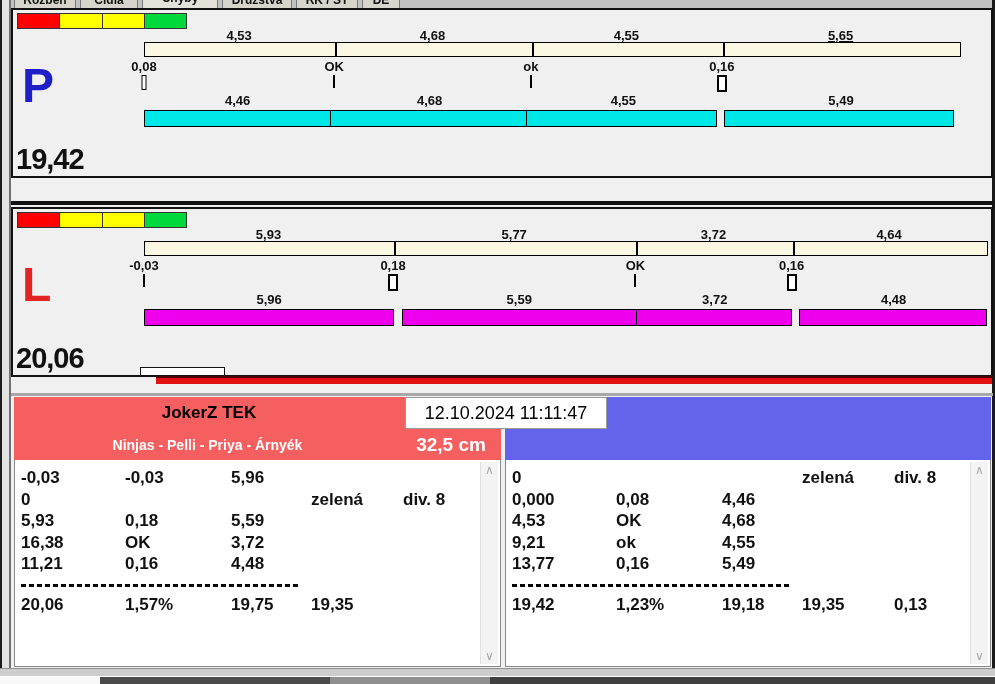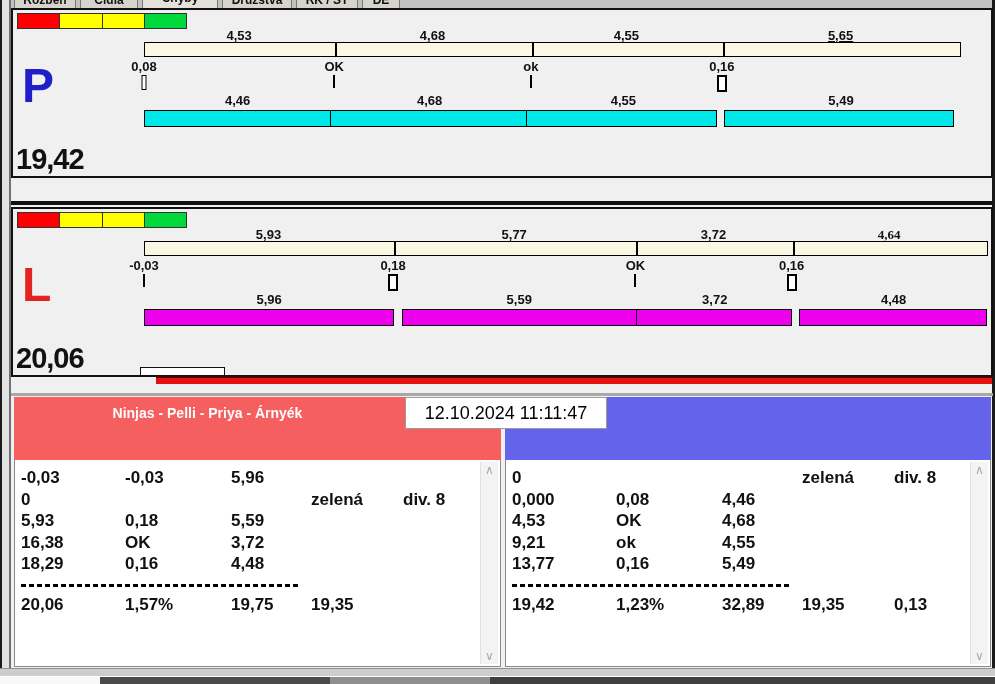--- a/index.html
+++ b/index.html
@@ -164,21 +164,21 @@
         <span style="background: rgb(255, 255, 0);"></span>
         <span style="background: rgb(0, 217, 60);"></span>
       </div>
     <div class="lane-letter" style="color: rgb(227, 34, 34);">L</div>
     <div class="lane-total">20,06</div>
     <div class="lane-track">
         <div class="row-top-labels">
           <span style="width: 249.06px;">5,93</span>
           <span style="width: 242.34px;">5,77</span>
           <span style="width: 156.24px;">3,72</span>
-          <span style="width: 194.88px; font-family: Liberation Serif, serif;">4,64</span>
+          <span style="width: 194.88px;">4,64</span>
         </div>
         <div class="bar-top" style="background: rgb(250, 248, 226);">
           <span style="width: 249.06px;"></span>
           <span style="width: 242.34px;"></span>
           <span style="width: 156.24px;"></span>
           <span style="width: 194.88px;"></span>
         </div>
         <div class="row-mk-labels abs-row">
           <span style="left: 0px;">-0,03</span>
           <span style="left: 249.06px;">0,18</span>
@@ -205,20 +205,21 @@
         </div>
       </div>
   </div>
 
   <div class="prog-white"></div>
   <div class="prog-red"></div>
   <div class="teams-divider"></div>
 
   <div class="team-panel" id="teamLeft">
     <div class="team-header" style="background: rgb(246, 95, 95);">
+      <div class="th-row1">JokerZ TEK</div>
       <div class="th-row2">
         <div class="th-members">Ninjas - Pelli - Priya - Árnyék</div>
         <div class="th-height">32,5 cm</div>
       </div>
     </div>
     <div class="team-table">
       <div class="rows">
           <div class="trow">
             <div>-0,03</div>
             <div>-0,03</div>
@@ -241,21 +242,21 @@
             <div></div>
           </div>
           <div class="trow">
             <div>16,38</div>
             <div>OK</div>
             <div>3,72</div>
             <div></div>
             <div></div>
           </div>
           <div class="trow">
-            <div>18,29</div>
+            <div>11,21</div>
             <div>0,16</div>
             <div>4,48</div>
             <div></div>
             <div></div>
           </div>
         </div>
       <div class="dashes"></div>
       <div class="trow totals">
           <div>20,06</div>
           <div>1,57%</div>
@@ -308,21 +309,21 @@
             <div>0,16</div>
             <div>5,49</div>
             <div></div>
             <div></div>
           </div>
         </div>
       <div class="dashes"></div>
       <div class="trow totals">
           <div>19,42</div>
           <div>1,23%</div>
-          <div>32,89</div>
+          <div>19,18</div>
           <div>19,35</div>
           <div>0,13</div>
         </div>
       <div class="vscroll">
         <div class="sb-arrow sb-up">∧</div>
         <div class="sb-arrow sb-down">∨</div>
       </div>
     </div>
   </div>
 

